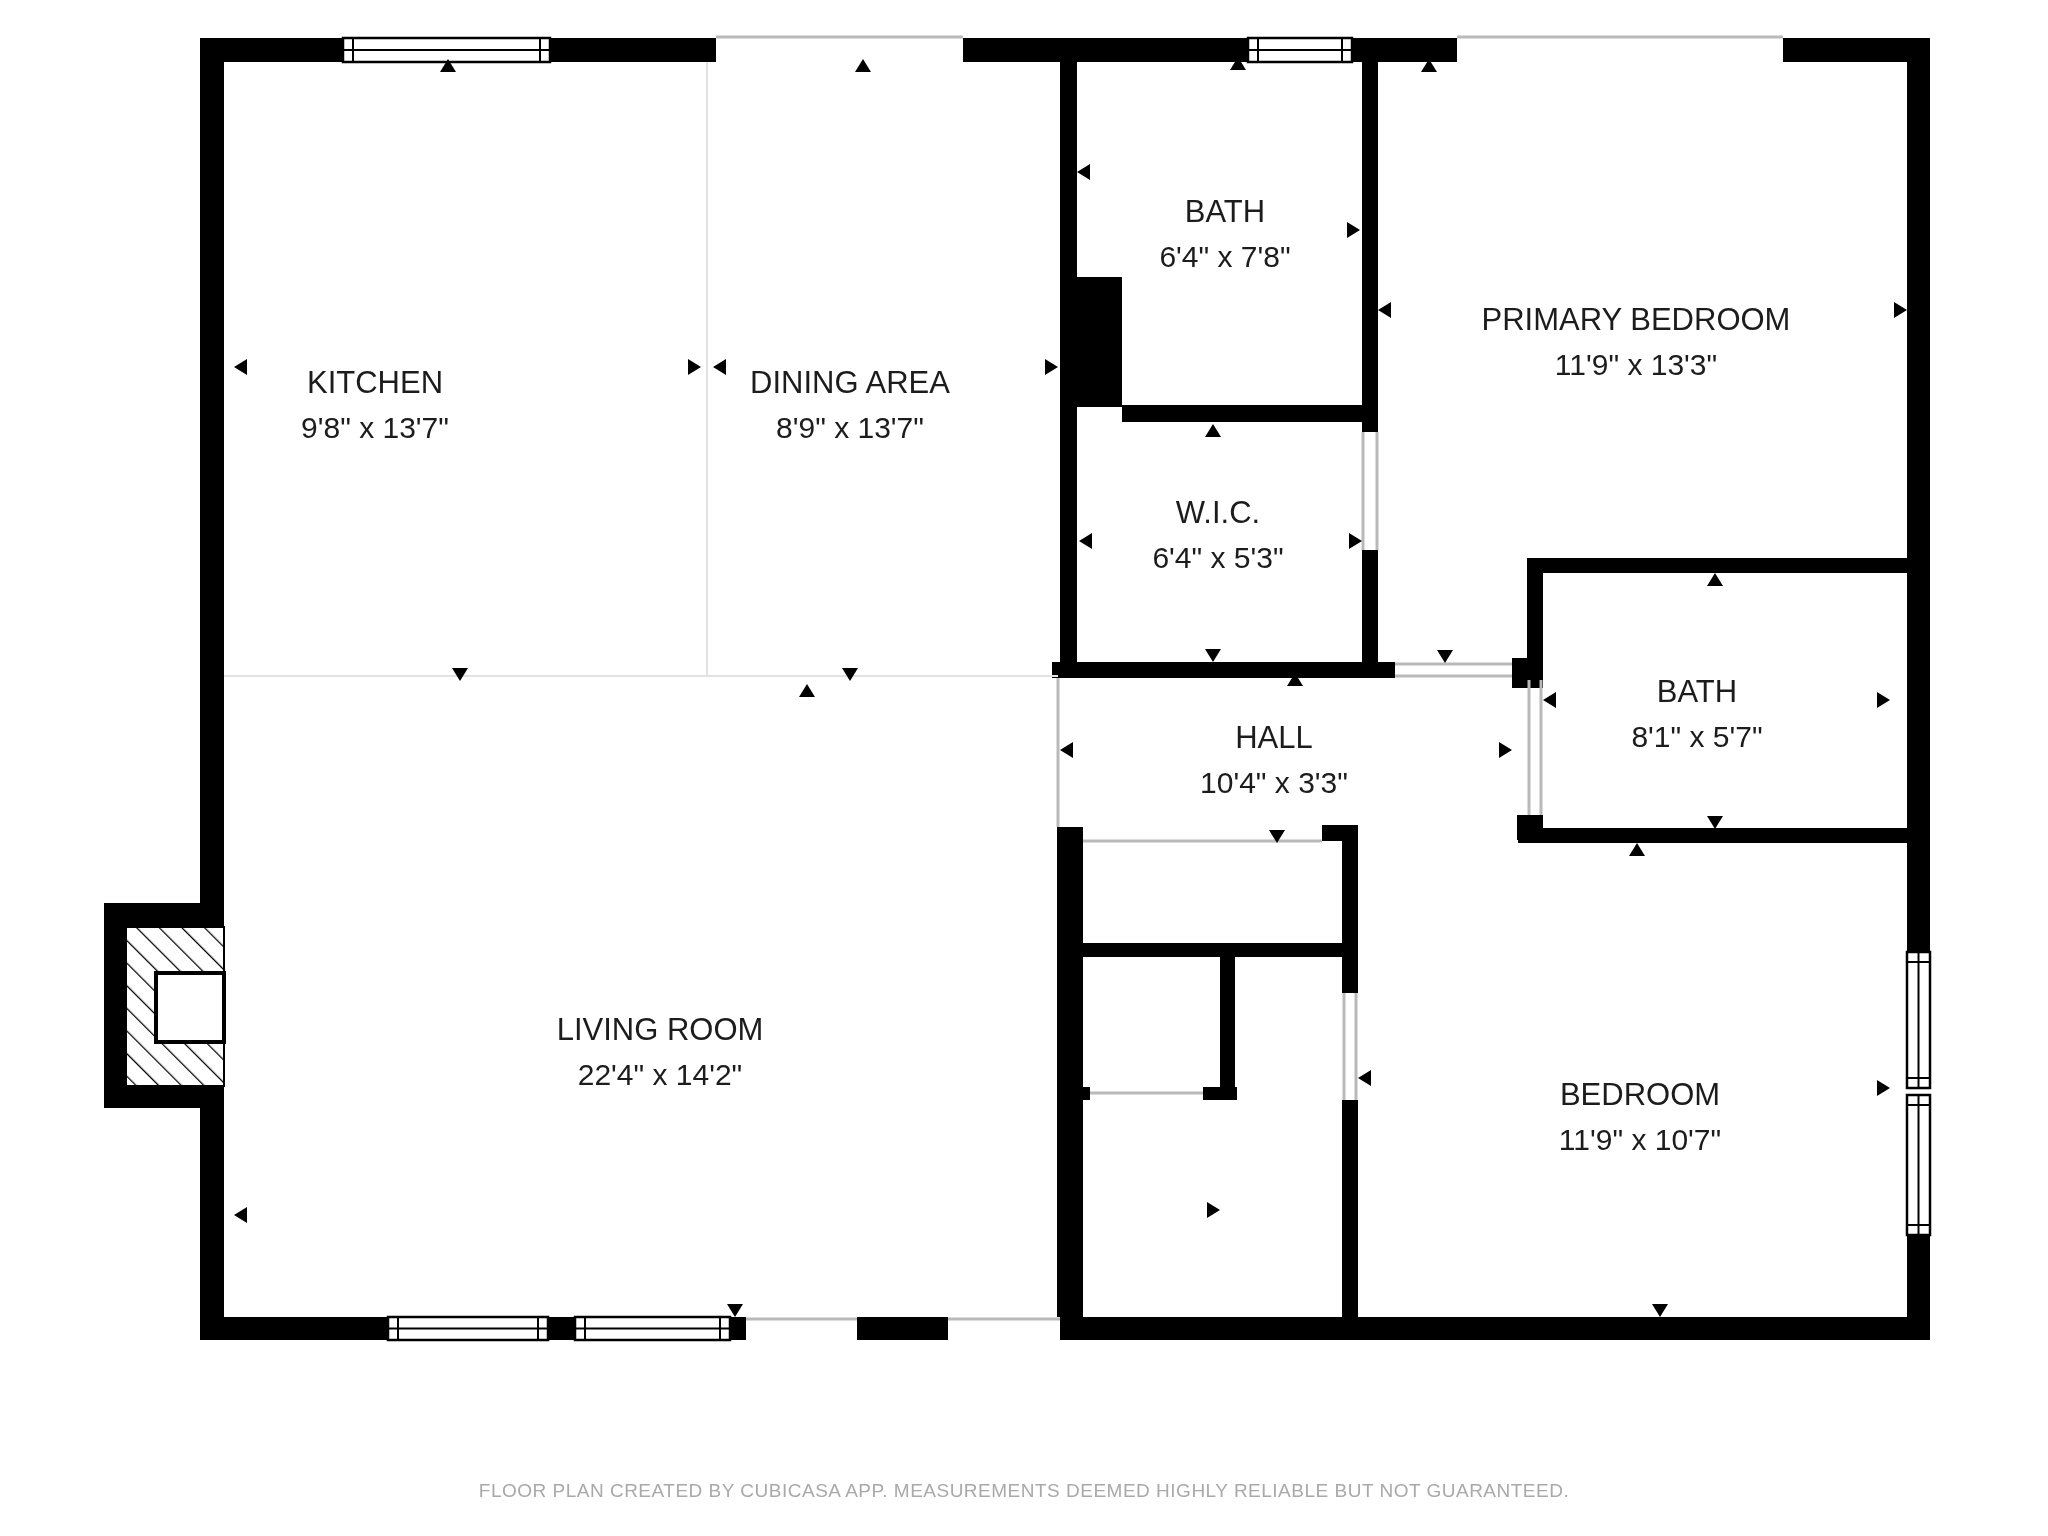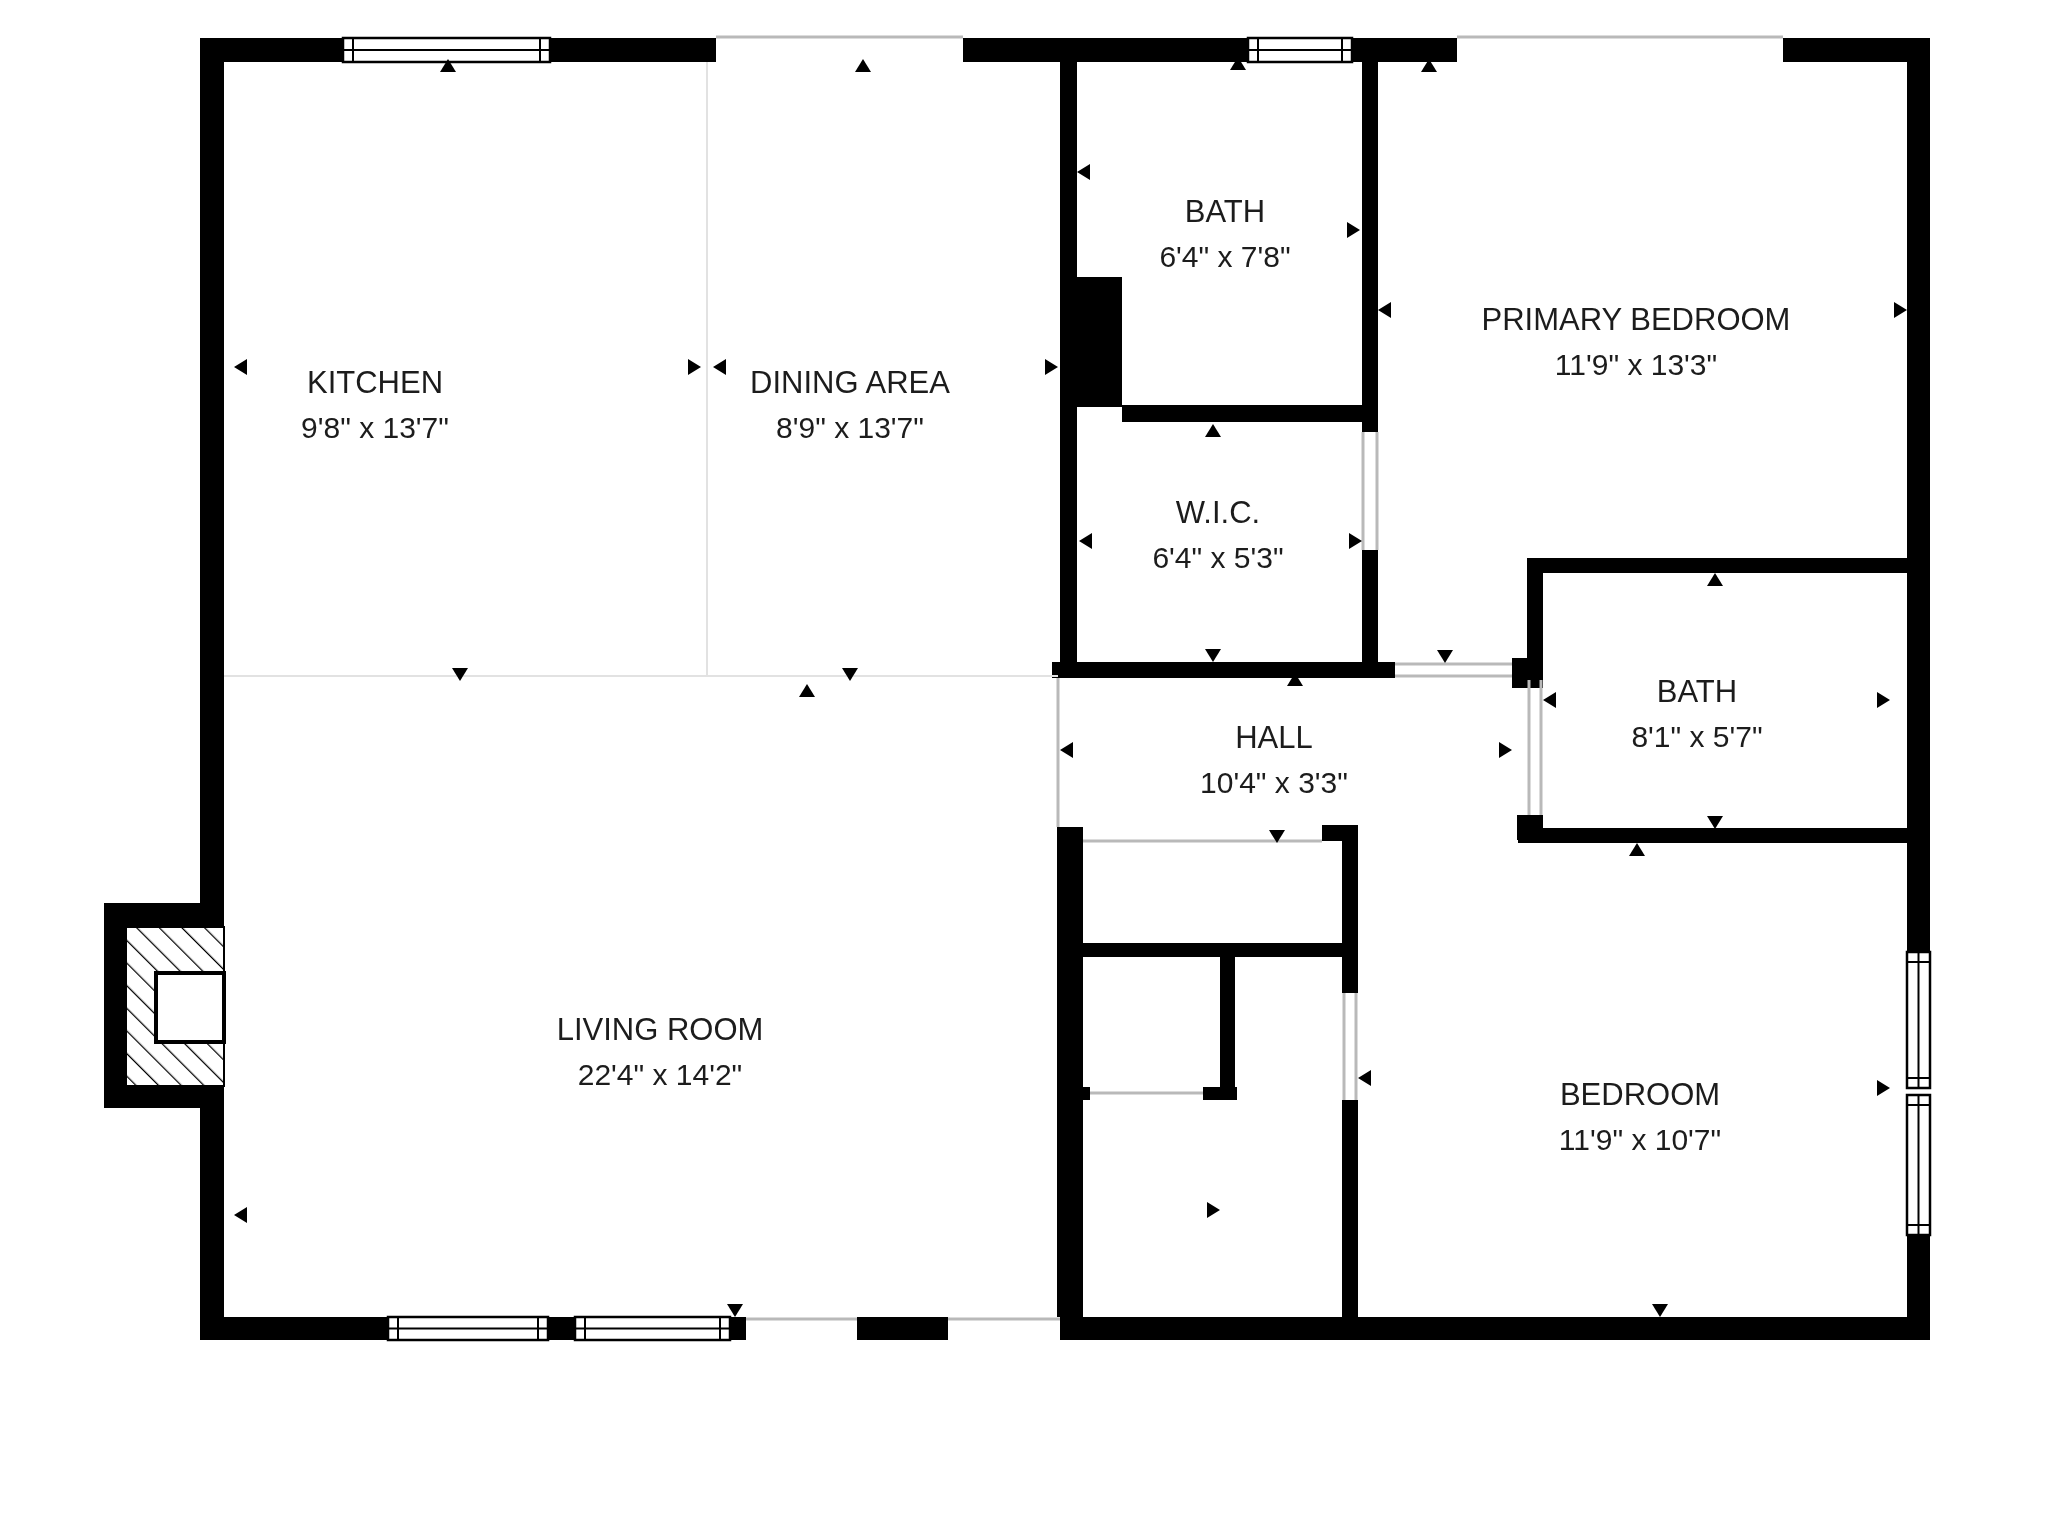--- a/index.html
+++ b/index.html
@@ -170,13 +170,14 @@
         <text x="1274" y="748" text-anchor="middle" class="room-name">HALL</text>
         <text x="1274" y="793" text-anchor="middle" class="room-dims">10'4" x 3'3"</text>
         <text x="1697" y="702" text-anchor="middle" class="room-name">BATH</text>
         <text x="1697" y="747" text-anchor="middle" class="room-dims">8'1" x 5'7"</text>
         <text x="660" y="1040" text-anchor="middle" class="room-name">LIVING ROOM</text>
         <text x="660" y="1085" text-anchor="middle" class="room-dims">22'4" x 14'2"</text>
         <text x="1640" y="1105" text-anchor="middle" class="room-name">BEDROOM</text>
         <text x="1640" y="1150" text-anchor="middle" class="room-dims">11'9" x 10'7"</text>
       </g>
   </svg>
+  <div id="footer-note">FLOOR PLAN CREATED BY CUBICASA APP. MEASUREMENTS DEEMED HIGHLY RELIABLE BUT NOT GUARANTEED.</div>
 </div>
 
 </body></html>

